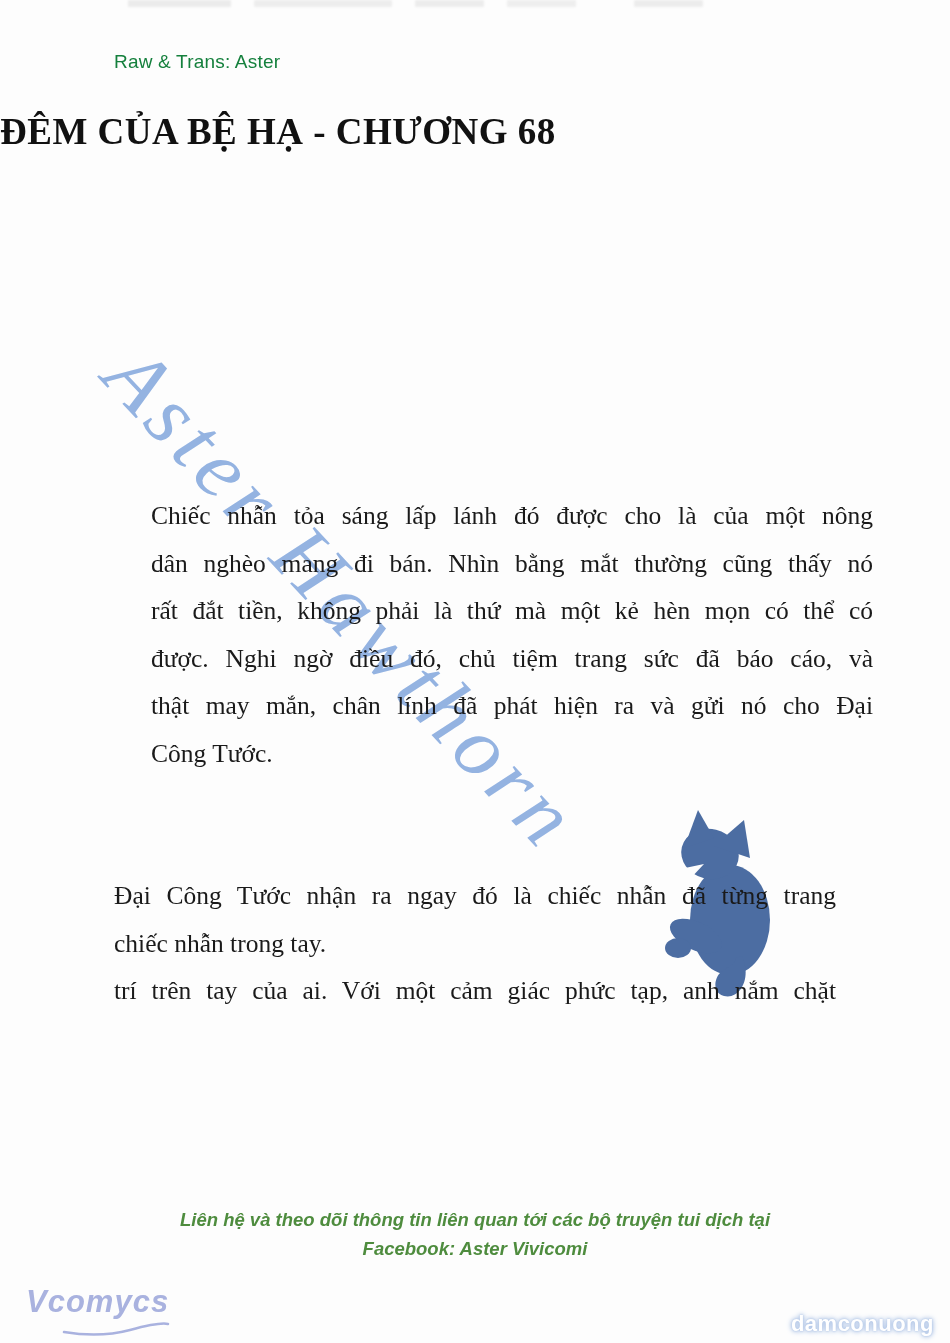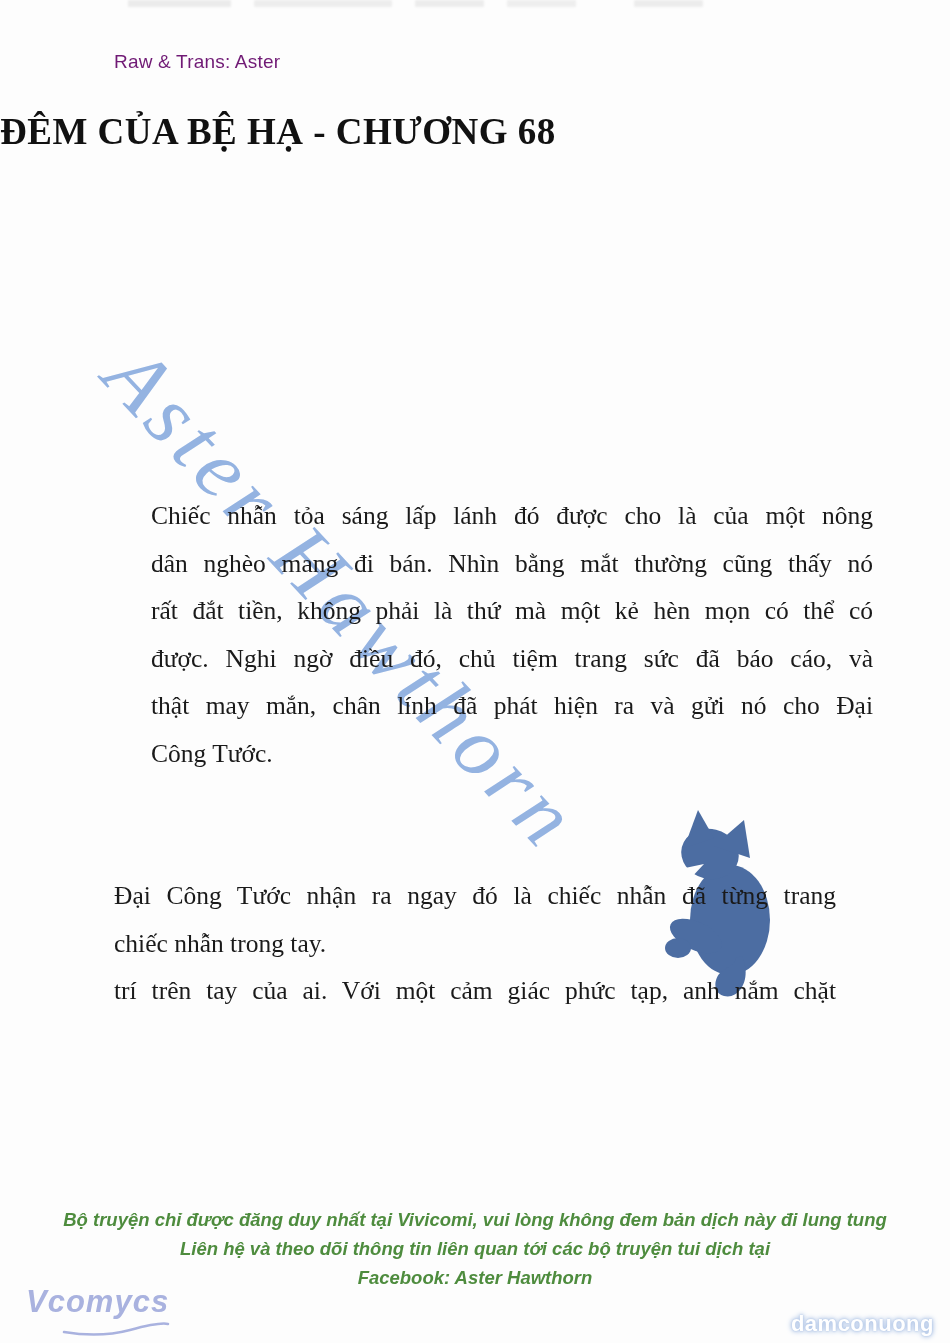--- a/index.html
+++ b/index.html
@@ -25,21 +25,21 @@
       #d6d6d6 66% 78%, transparent 78% 88%,
       #d3d3d3 88% 100%);
     opacity: .38;
     filter: blur(1px);
   }
   .credit {
     position: absolute;
     left: 114px; top: 51px;
     font-family: "Liberation Sans", sans-serif;
     font-size: 19px;
-    color: #701a75;
+    color: #15803d;
     letter-spacing: .2px;
   }
   .title {
     position: absolute;
     left: 0; top: 110px;
     width: 100%;
     font-size: 37px;
     font-weight: bold;
     letter-spacing: .5px;
     color: var(--title, #111);
@@ -152,23 +152,22 @@
     <div class="line last">Công Tước.</div>
   </div>
 
   <div class="body-text para-3">
     <div class="line">Đại Công Tước nhận ra ngay đó là chiếc nhẫn đã từng trang</div>
     <div class="line last">chiếc nhẫn trong tay.</div>
     <div class="line">trí trên tay của ai. Với một cảm giác phức tạp, anh nắm chặt</div>
   </div>
 
   <div class="footer">
-    <div>Bộ truyện chỉ được đăng duy nhất tại Vivicomi, vui lòng không đem bản dịch này đi lung tung</div>
     <div>Liên hệ và theo dõi thông tin liên quan tới các bộ truyện tui dịch tại</div>
-    <div>Facebook: Aster Hawthorn</div>
+    <div>Facebook: Aster Vivicomi</div>
   </div>
 
   <div class="site-logo">
     <span class="logo-text">Vcomycs</span>
     <svg class="logo-swoosh" width="110" height="14" viewBox="0 0 110 14" aria-hidden="true">
       <path d="M4 10 Q40 16 70 8 T108 2" fill="none" stroke="currentColor" stroke-width="2.5" stroke-linecap="round"></path>
     </svg>
   </div>
 
   <div class="right-watermark">damconuong</div>

